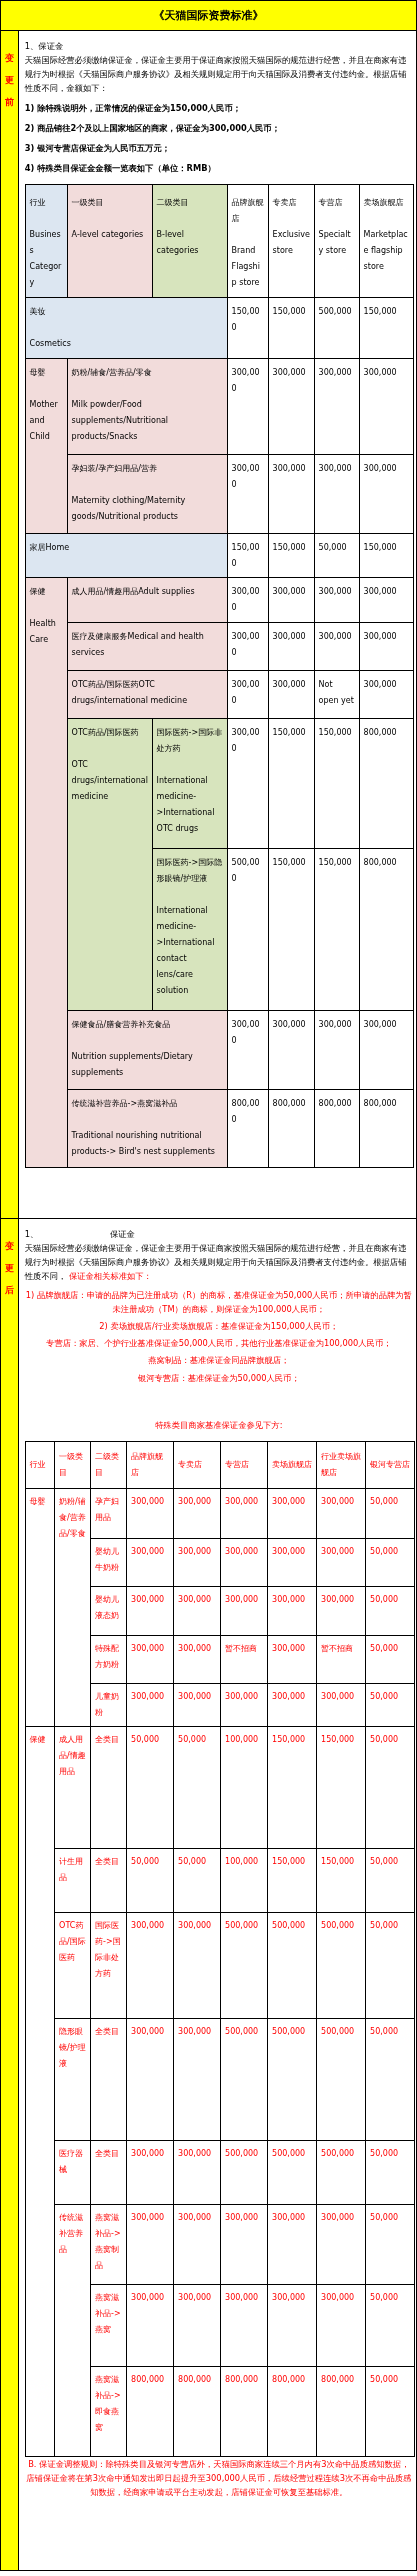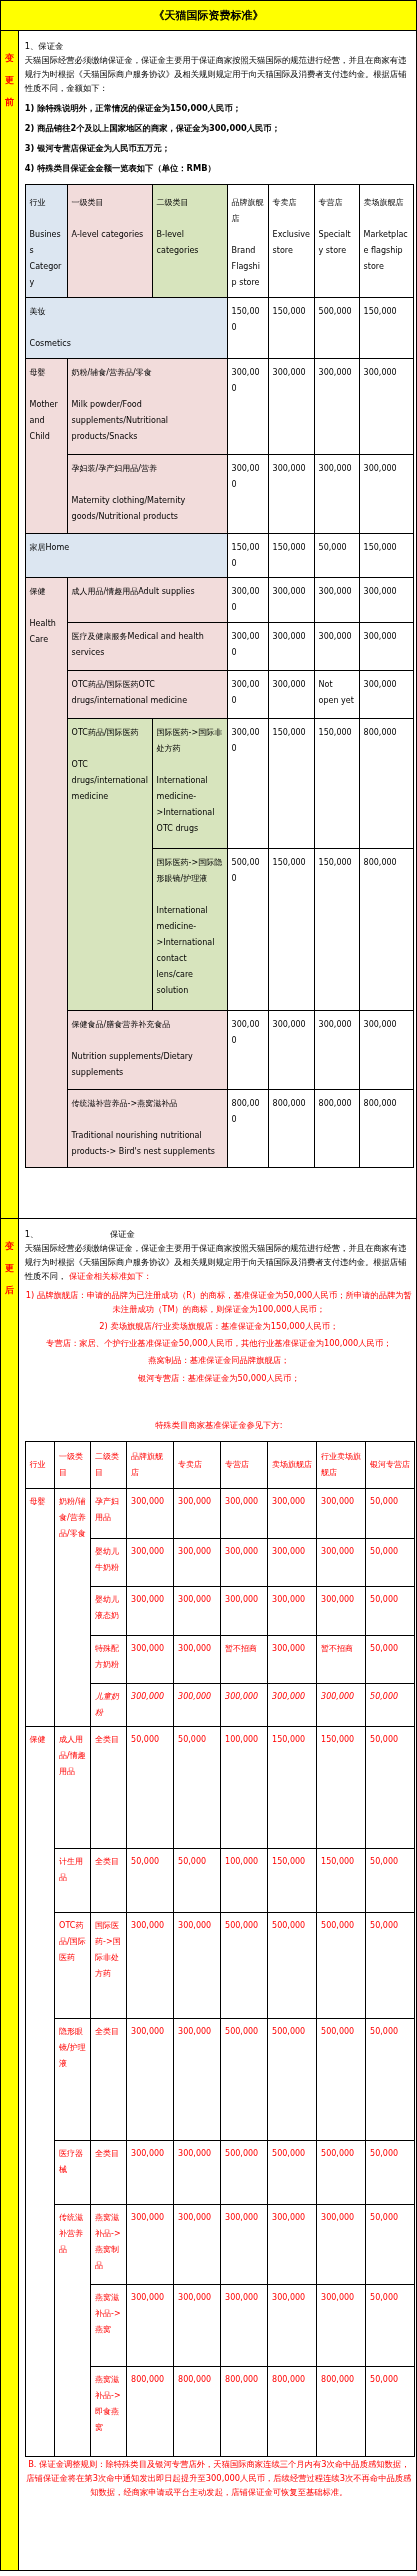--- a/index.html
+++ b/index.html
@@ -295,21 +295,21 @@
               </tr>
               <tr style="height: 48px;">
                 <td>特殊配方奶粉</td>
                 <td>300,000</td>
                 <td>300,000</td>
                 <td>暂不招商</td>
                 <td>300,000</td>
                 <td>暂不招商</td>
                 <td>50,000</td>
               </tr>
-              <tr style="height: 33px; font-style: italic;">
+              <tr style="height: 33px;">
                 <td>儿童奶粉</td>
                 <td>300,000</td>
                 <td>300,000</td>
                 <td>300,000</td>
                 <td>300,000</td>
                 <td>300,000</td>
                 <td>50,000</td>
               </tr>
               <tr style="height: 122px;">
                 <td rowspan="8">保健</td>

